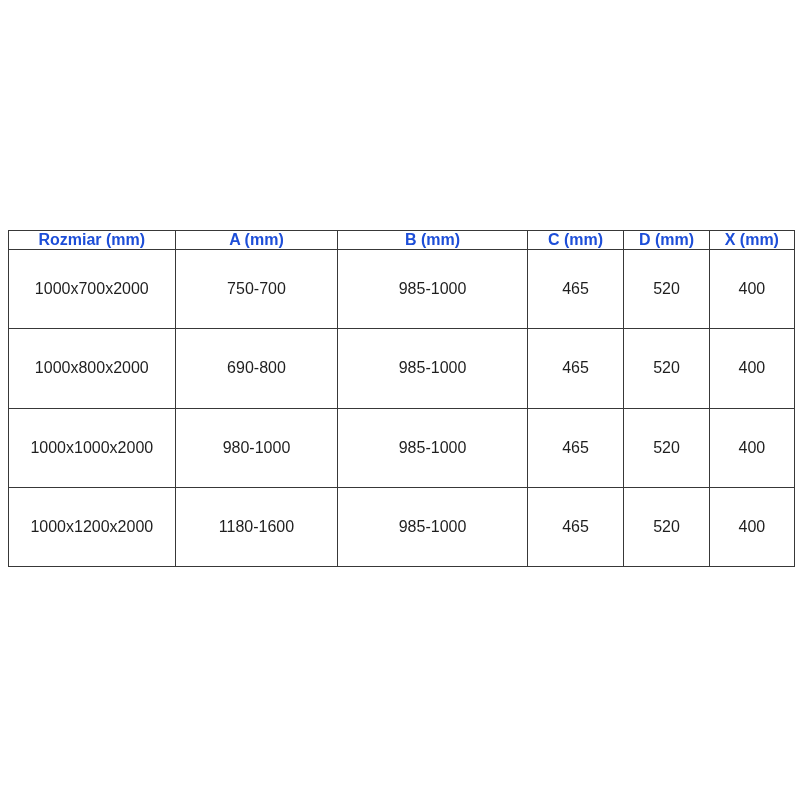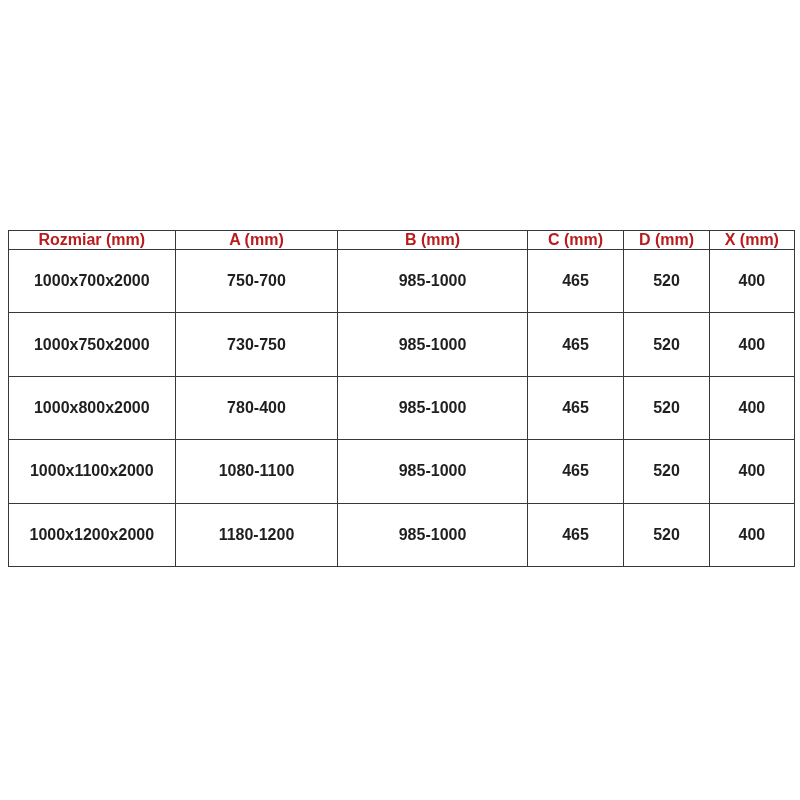--- a/index.html
+++ b/index.html
@@ -28,25 +28,24 @@
     background: #ffffff;
   }
   table.spec th,
   table.spec td {
     border: 1.5px solid #383838;
     text-align: center;
     vertical-align: middle;
     padding: 0;
     overflow: hidden;
     white-space: nowrap;
-    font-weight: bold;
   }
   table.spec th {
     font-weight: bold;
-    color: #b91c1c;
+    color: #1d4ed8;
   }
 </style>
 </head>
 <body>
 
 <div class="page">
   <table class="spec">
     <colgroup>
       <col style="width:21.2%">
       <col style="width:20.7%">
@@ -68,46 +67,38 @@
     <tbody>
       <tr>
         <td>1000x700x2000</td>
         <td>750-700</td>
         <td>985-1000</td>
         <td>465</td>
         <td>520</td>
         <td>400</td>
       </tr>
       <tr>
-        <td>1000x750x2000</td>
-        <td>730-750</td>
+        <td>1000x800x2000</td>
+        <td>690-800</td>
         <td>985-1000</td>
         <td>465</td>
         <td>520</td>
         <td>400</td>
       </tr>
       <tr>
-        <td>1000x800x2000</td>
-        <td>780-400</td>
-        <td>985-1000</td>
-        <td>465</td>
-        <td>520</td>
-        <td>400</td>
-      </tr>
-      <tr>
-        <td>1000x1100x2000</td>
-        <td>1080-1100</td>
+        <td>1000x1000x2000</td>
+        <td>980-1000</td>
         <td>985-1000</td>
         <td>465</td>
         <td>520</td>
         <td>400</td>
       </tr>
       <tr>
         <td>1000x1200x2000</td>
-        <td>1180-1200</td>
+        <td>1180-1600</td>
         <td>985-1000</td>
         <td>465</td>
         <td>520</td>
         <td>400</td>
       </tr>
     </tbody>
   </table>
 </div>
 
 </body></html>

